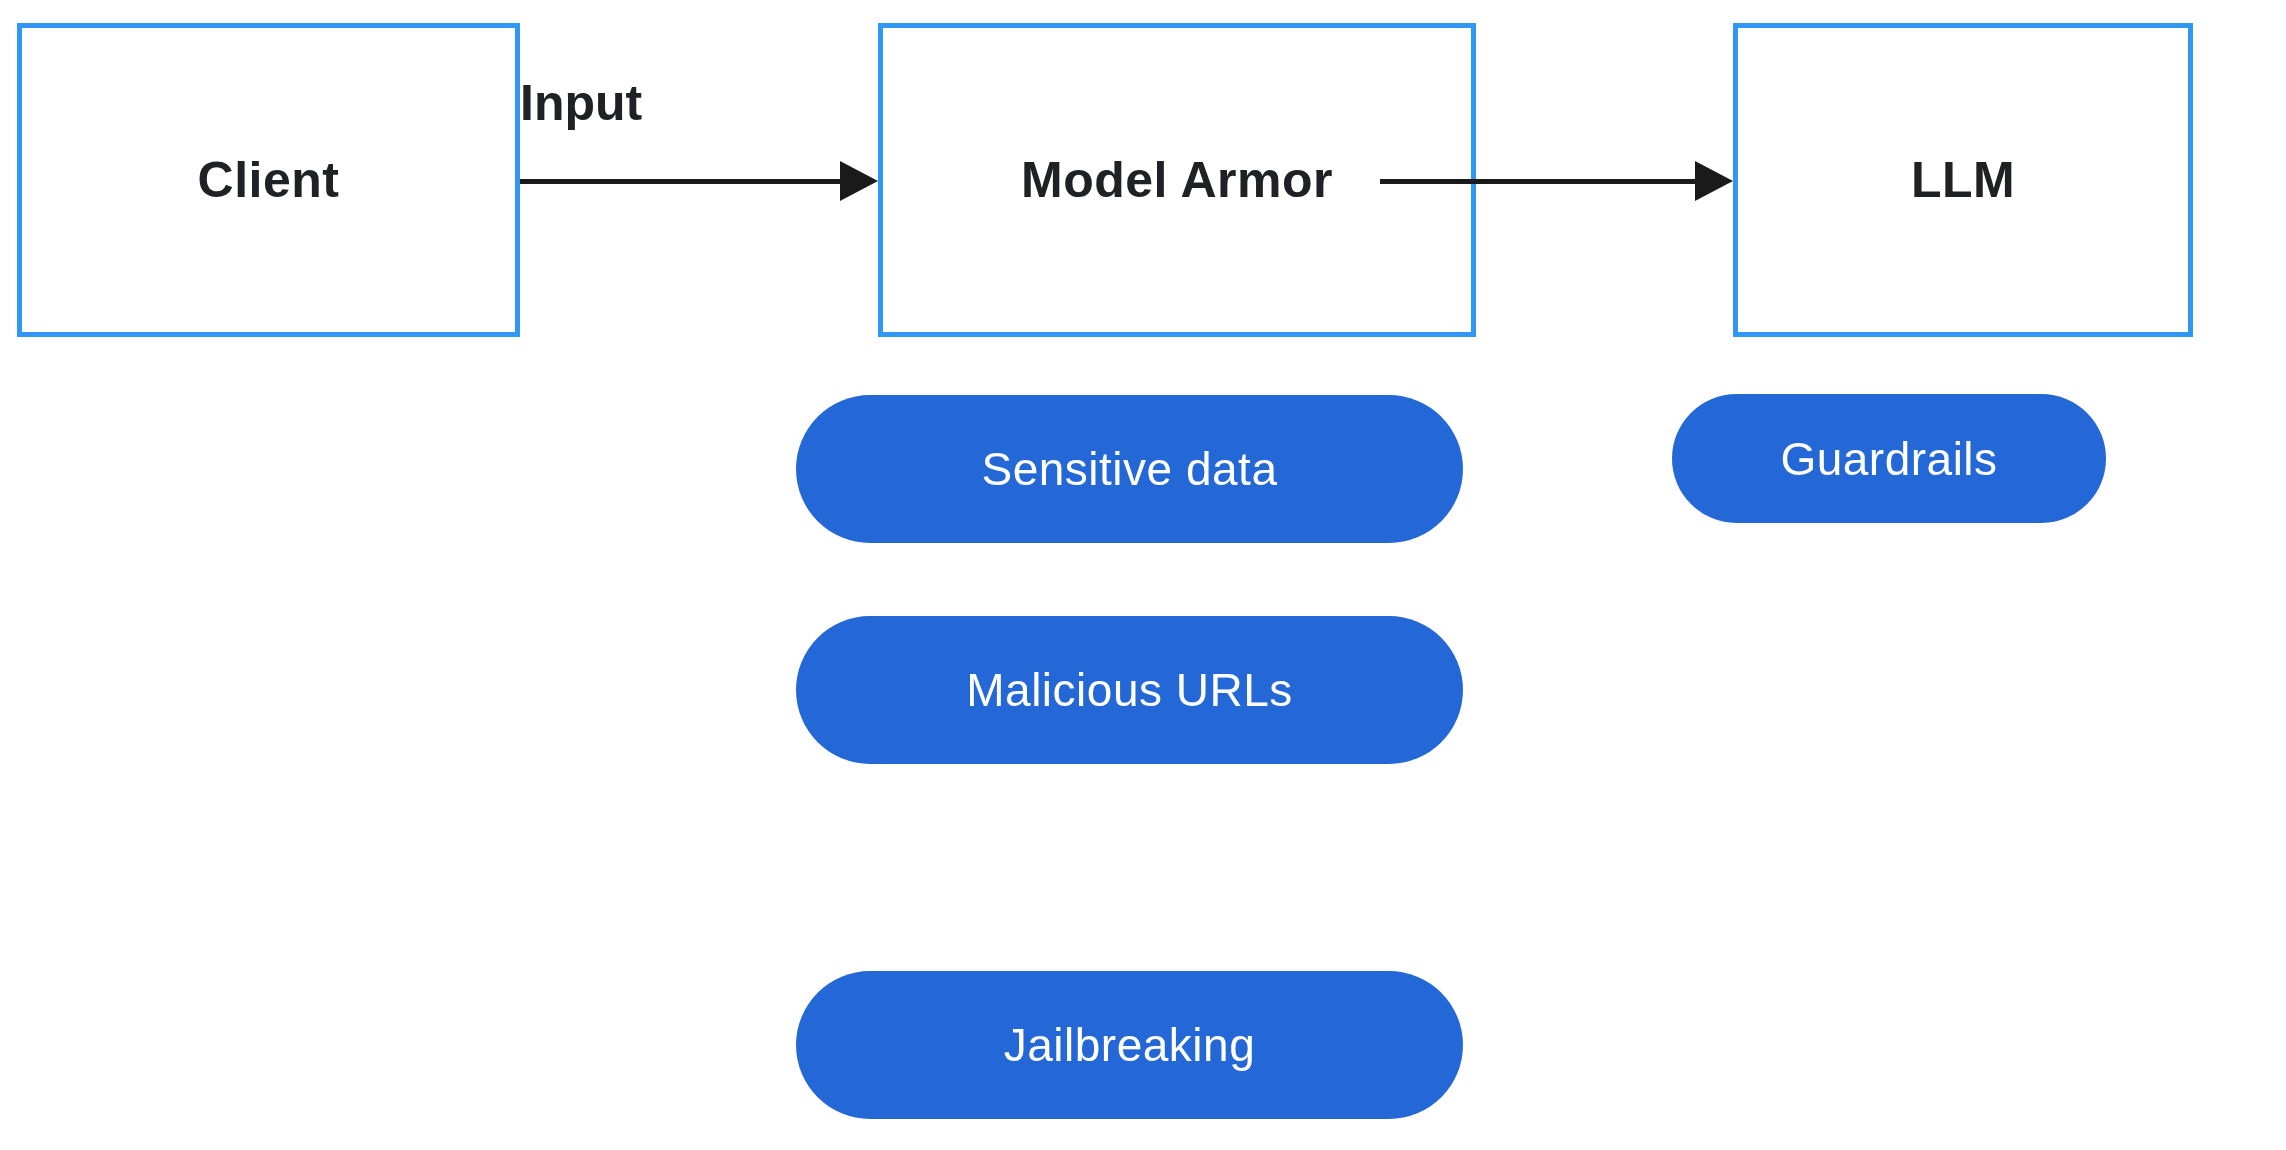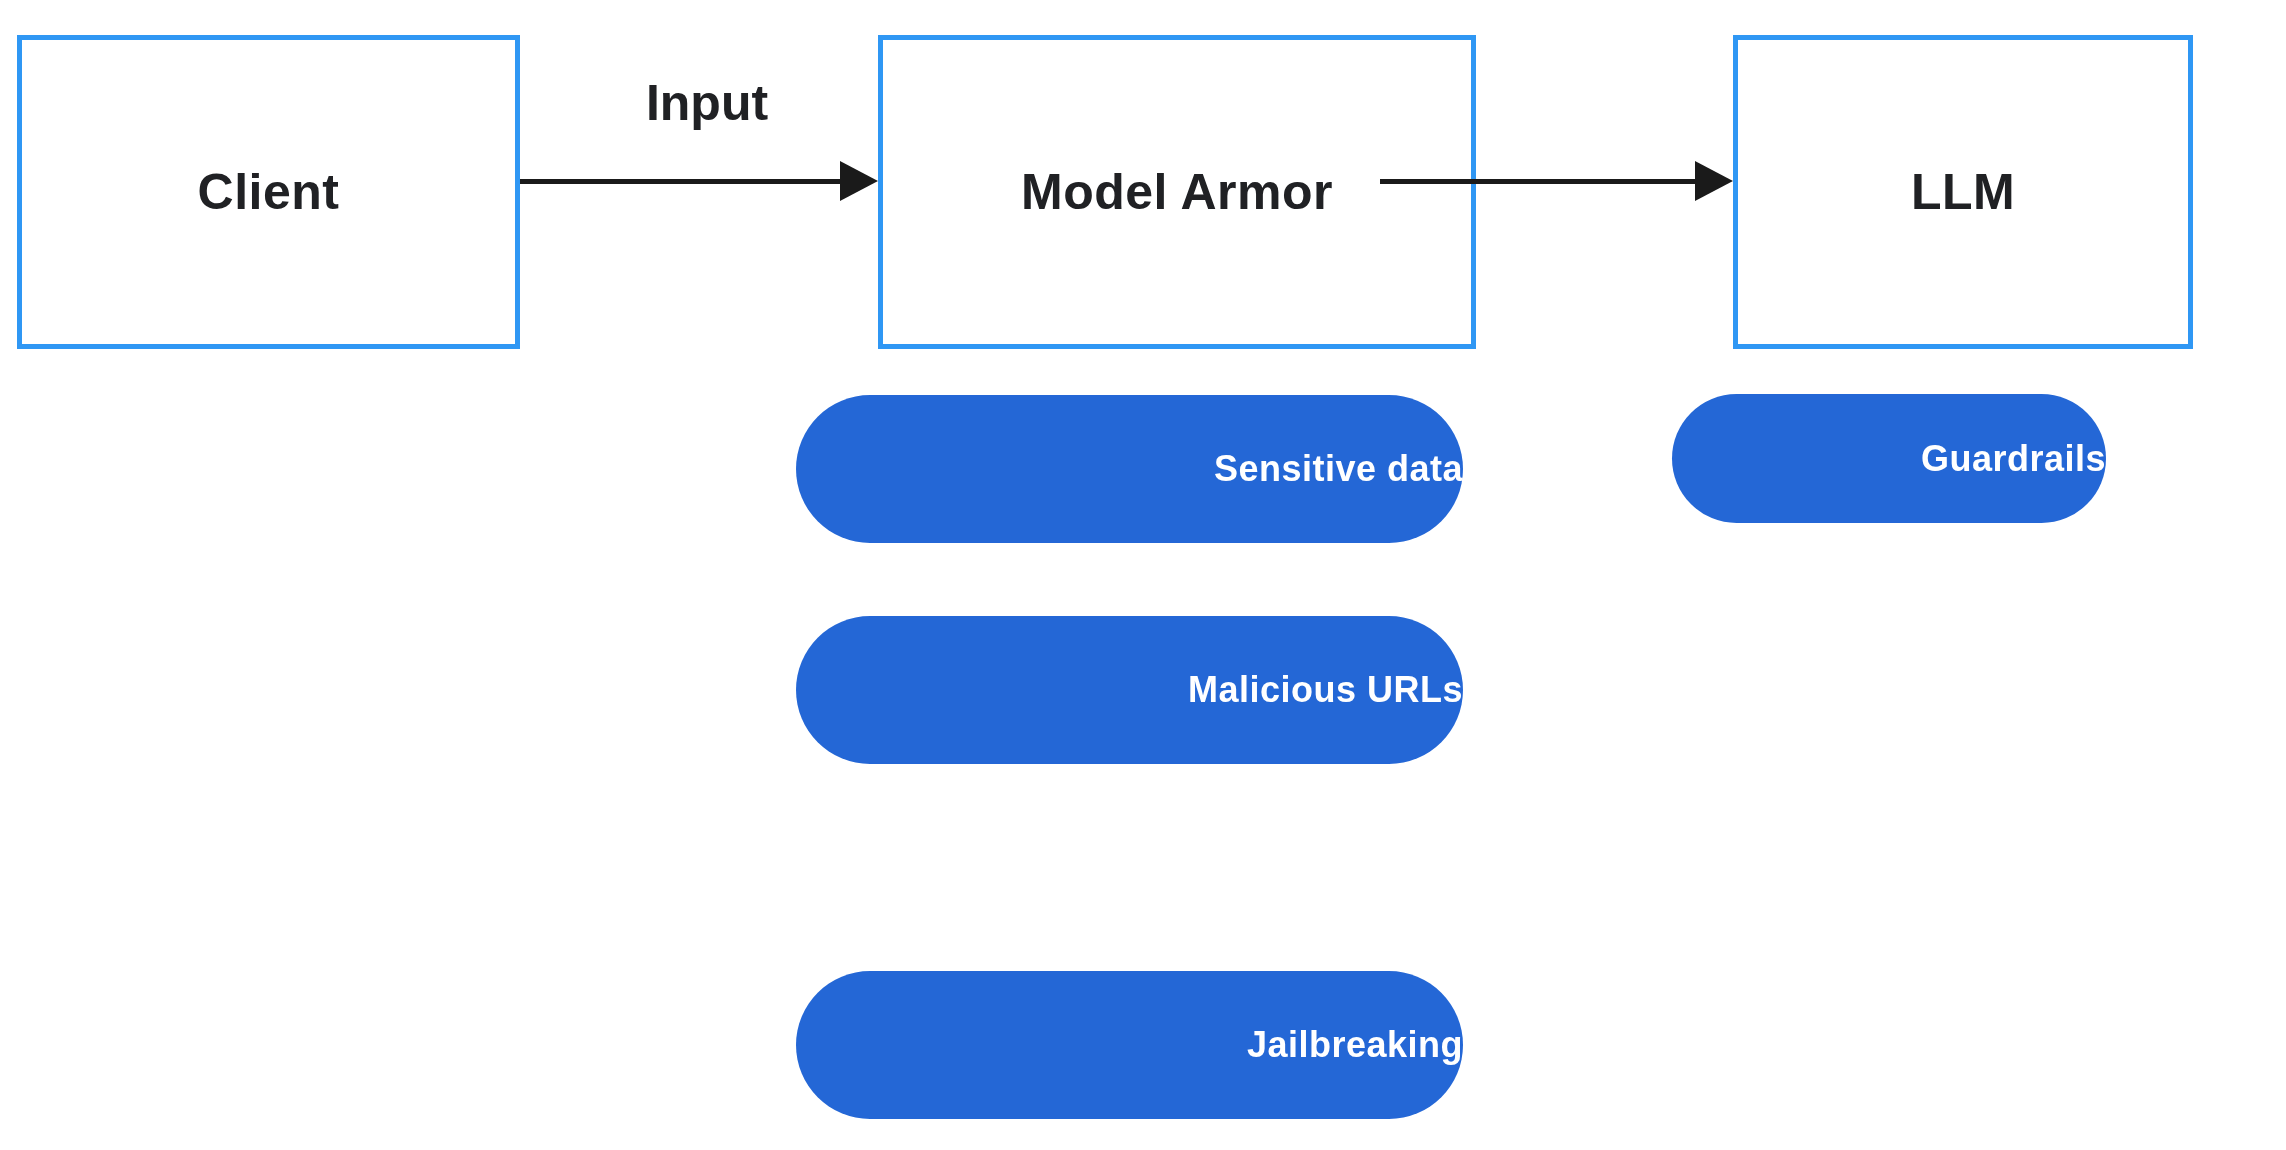--- a/index.html
+++ b/index.html
@@ -14,21 +14,20 @@
   }
   .node {
     position: absolute;
     top: 23px;
     height: 314px;
     background: #ffffff;
     border: 5px solid var(--box-border, #2f97f4);
     display: flex;
     align-items: center;
     justify-content: center;
-    margin-top: 12px;
   }
   .node-client { left: 17px;   width: 503px; }
   .node-model-armor { left: 878px;  width: 598px; }
   .node-llm { left: 1733px; width: 460px; }
   .node-label {
     font-size: 50px;
     font-weight: 700;
     color: var(--box-text, #202124);
     letter-spacing: 0.5px;
     white-space: nowrap;
@@ -50,40 +49,38 @@
     border-bottom: 20px solid transparent;
     border-left: 38px solid var(--arrow, #1a1a1a);
   }
   .arrowhead-1 { left: 840px; }
   .arrowhead-2 { left: 1695px; }
   .arrow-label {
     position: absolute;
     top: 74px;
     left: 520px;
     width: 342px;
-    text-align: center;
     font-size: 50px;
     font-weight: 700;
     color: var(--box-text, #202124);
     white-space: nowrap;
-    padding-left: 32px;
   }
   .pill {
     position: absolute;
     left: 796px;
     width: 667px;
     height: 148px;
     border-radius: 80px;
     background: var(--pill-fill, #2467d6);
     color: var(--pill-text, #ffffff);
     display: flex;
     align-items: center;
-    justify-content: flex-end;
-    font-size: 36px;
-    font-weight: 700;
+    justify-content: center;
+    font-size: 46px;
+    font-weight: 400;
     letter-spacing: 0.5px;
     white-space: nowrap;
   }
   .pill-1 { top: 395px; }
   .pill-2 { top: 583px; margin-top: 33px; }
   .pill-3 { top: 777px; }
   .pill-4 { top: 971px; }
   .pill-guardrails {
     left: 1672px;
     top: 394px;

